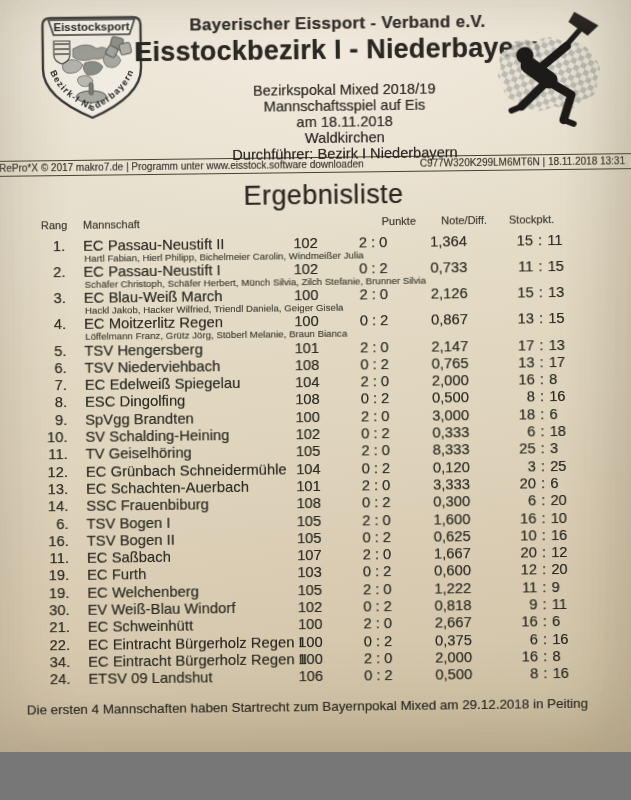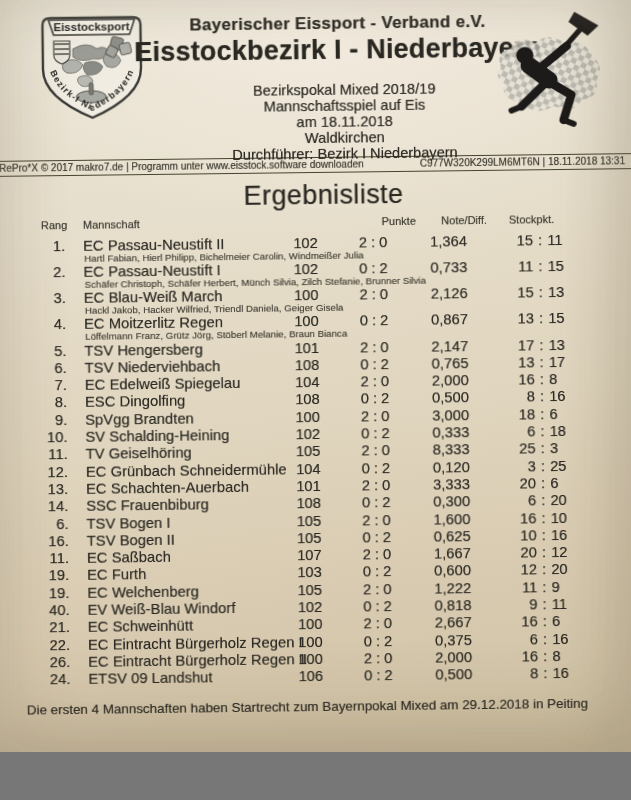--- a/index.html
+++ b/index.html
@@ -552,21 +552,21 @@
         <span class="n1">11</span>
         <span class="sep">:</span>
         <span class="n2">9</span>
       </div>
     </div>
 
   </div>
 
   <div class="trow">
     <div class="grid cells">
-      <div class="c-rank">40.</div>
+      <div class="c-rank">30.</div>
       <div class="c-team">EV Weiß-Blau Windorf</div>
       <div class="c-num">102</div>
       <div class="c-punkte">
         <span class="n n1">0</span>
         <span class="sep">:</span>
         <span class="n n2">2</span>
       </div>
       <div class="c-note">0,818</div>
       <div class="c-stock">
         <span class="n1">9</span>
@@ -612,21 +612,21 @@
         <span class="n1">6</span>
         <span class="sep">:</span>
         <span class="n2">16</span>
       </div>
     </div>
 
   </div>
 
   <div class="trow">
     <div class="grid cells">
-      <div class="c-rank">26.</div>
+      <div class="c-rank">34.</div>
       <div class="c-team">EC Eintracht Bürgerholz Regen II</div>
       <div class="c-num">100</div>
       <div class="c-punkte">
         <span class="n n1">2</span>
         <span class="sep">:</span>
         <span class="n n2">0</span>
       </div>
       <div class="c-note">2,000</div>
       <div class="c-stock">
         <span class="n1">16</span>

